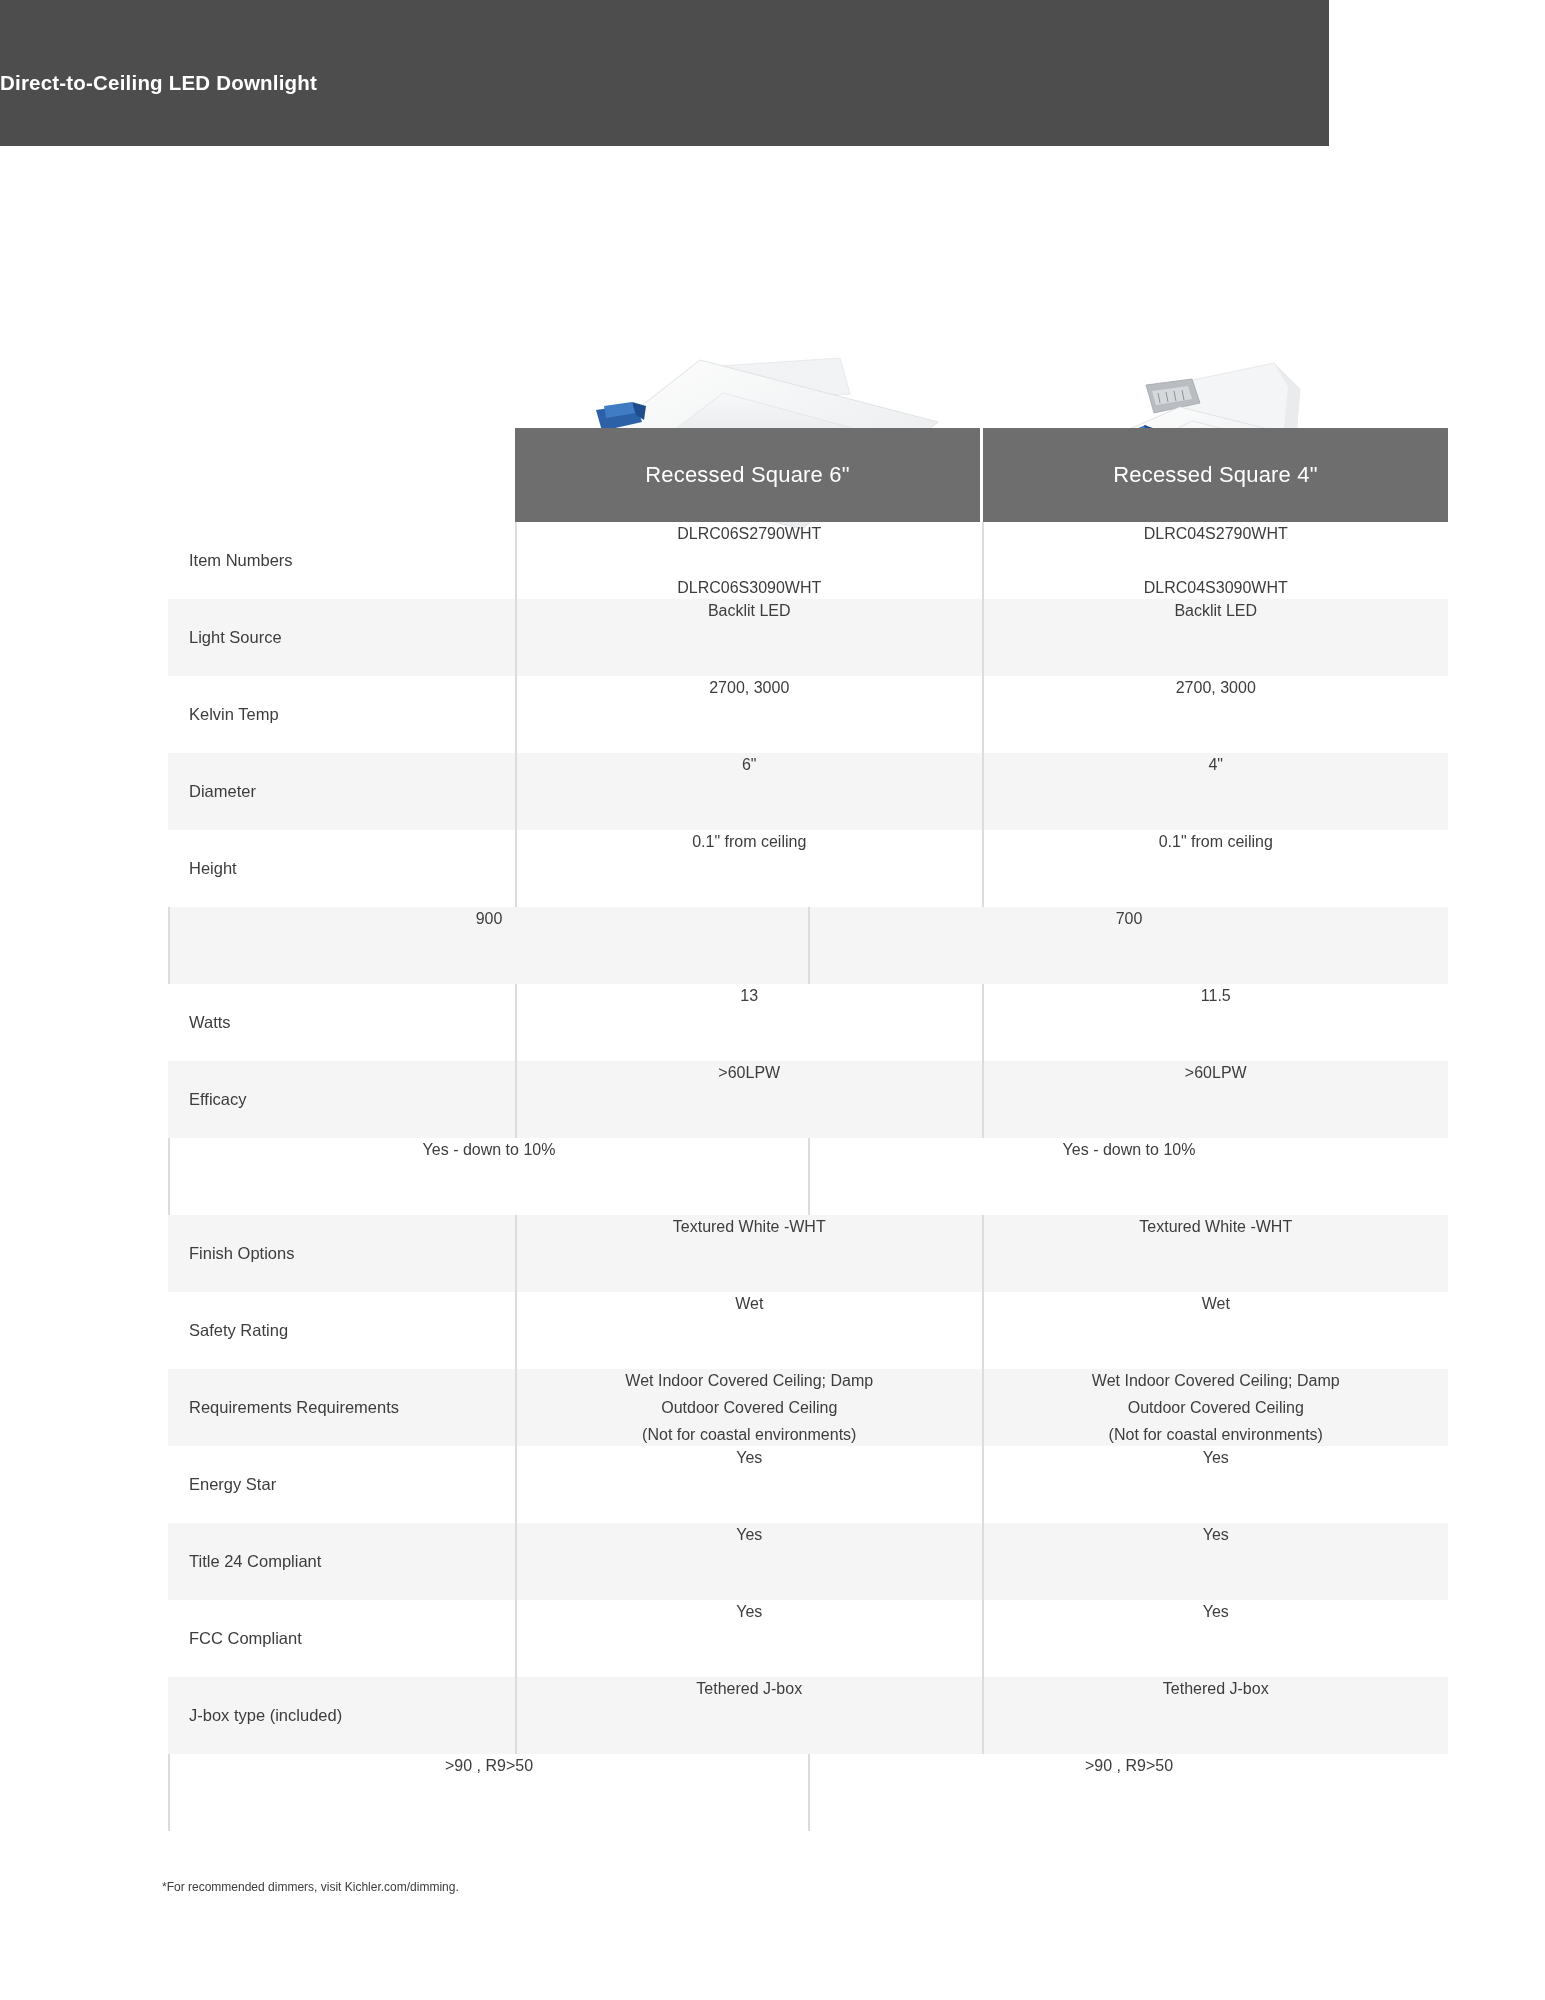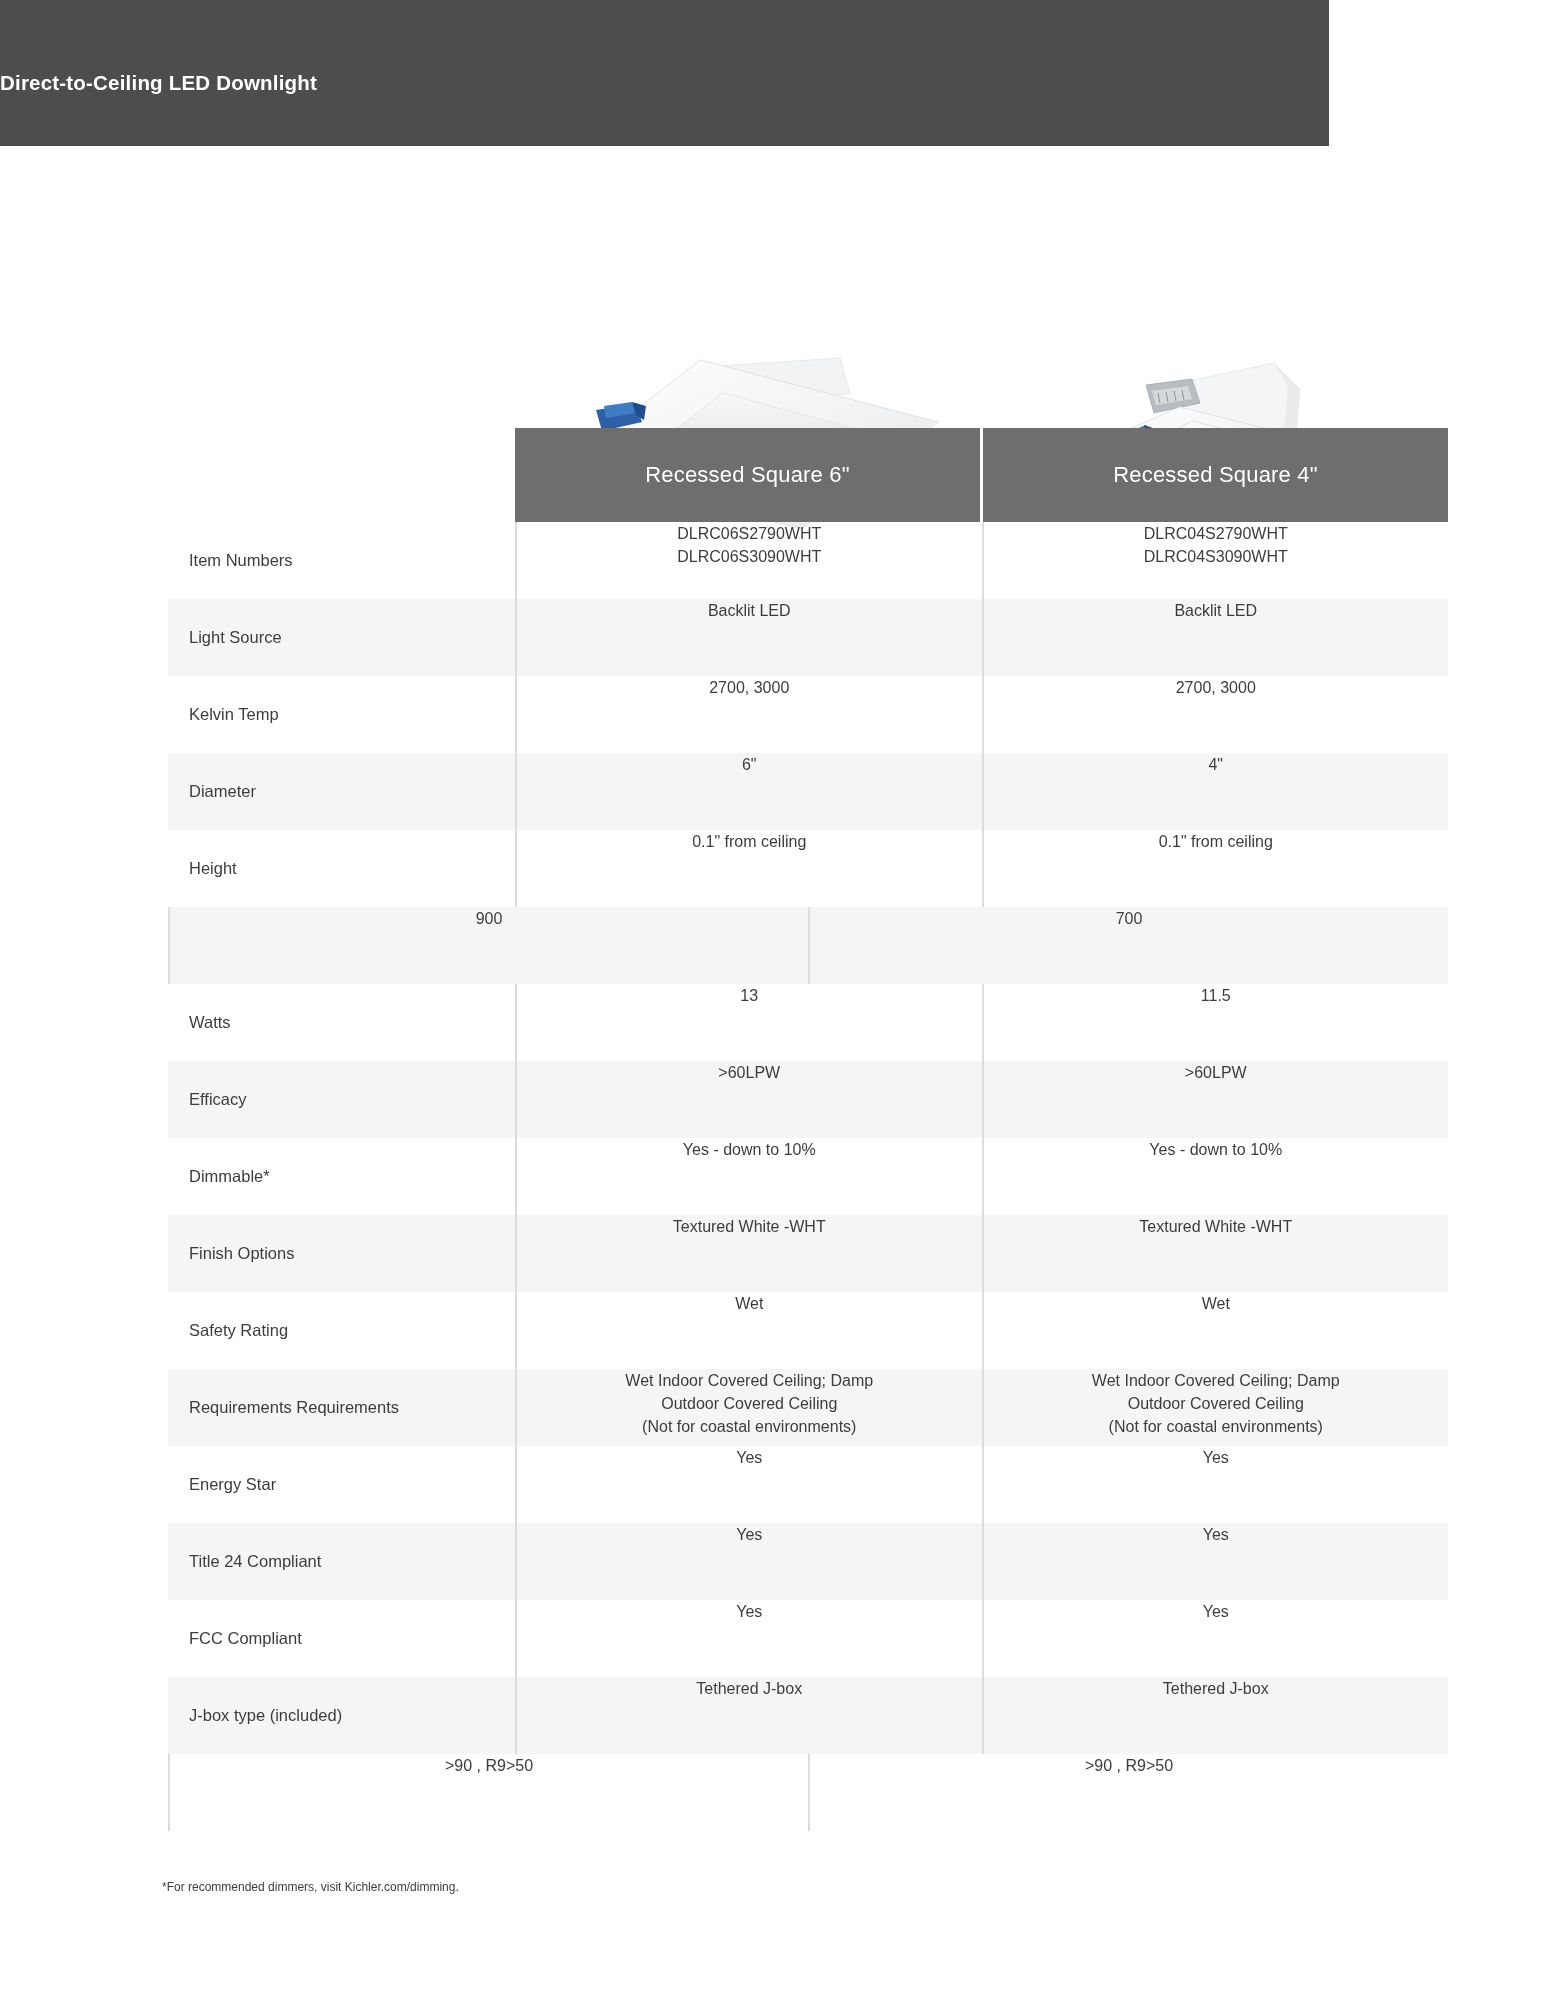--- a/index.html
+++ b/index.html
@@ -55,21 +55,21 @@
   .cell-label {
     width:347px; flex:none;
     display:flex; align-items:center;
     padding-left:21px;
     font-size:16.5px;
     color:#3d3d3d;
   }
   .cell-val {
     flex:1 1 0;
     display:flex; flex-direction:column;
-    align-items:center; justify-content:flex-start;
+    align-items:center; justify-content:space-between;
     font-size:16px;
     color:#3d3d3d;
     line-height:1.45;
     text-align:center;
     border-left:2px solid #dcdcdc;
   }
   .cell-val .line { display:block; }
 
   .footnote {
     position:absolute; left:162px; top:1880px;
@@ -247,21 +247,20 @@
       <div class="row alt">
         <div class="cell-label">Efficacy</div>
         <div class="cell-val">
           <span class="line">&gt;60LPW</span>
         </div>
         <div class="cell-val">
           <span class="line">&gt;60LPW</span>
         </div>
       </div>
       <div class="row">
-        <div class="cell-label">Dimmable*</div>
         <div class="cell-val">
           <span class="line">Yes - down to 10%</span>
         </div>
         <div class="cell-val">
           <span class="line">Yes - down to 10%</span>
         </div>
       </div>
       <div class="row alt">
         <div class="cell-label">Finish Options</div>
         <div class="cell-val">

